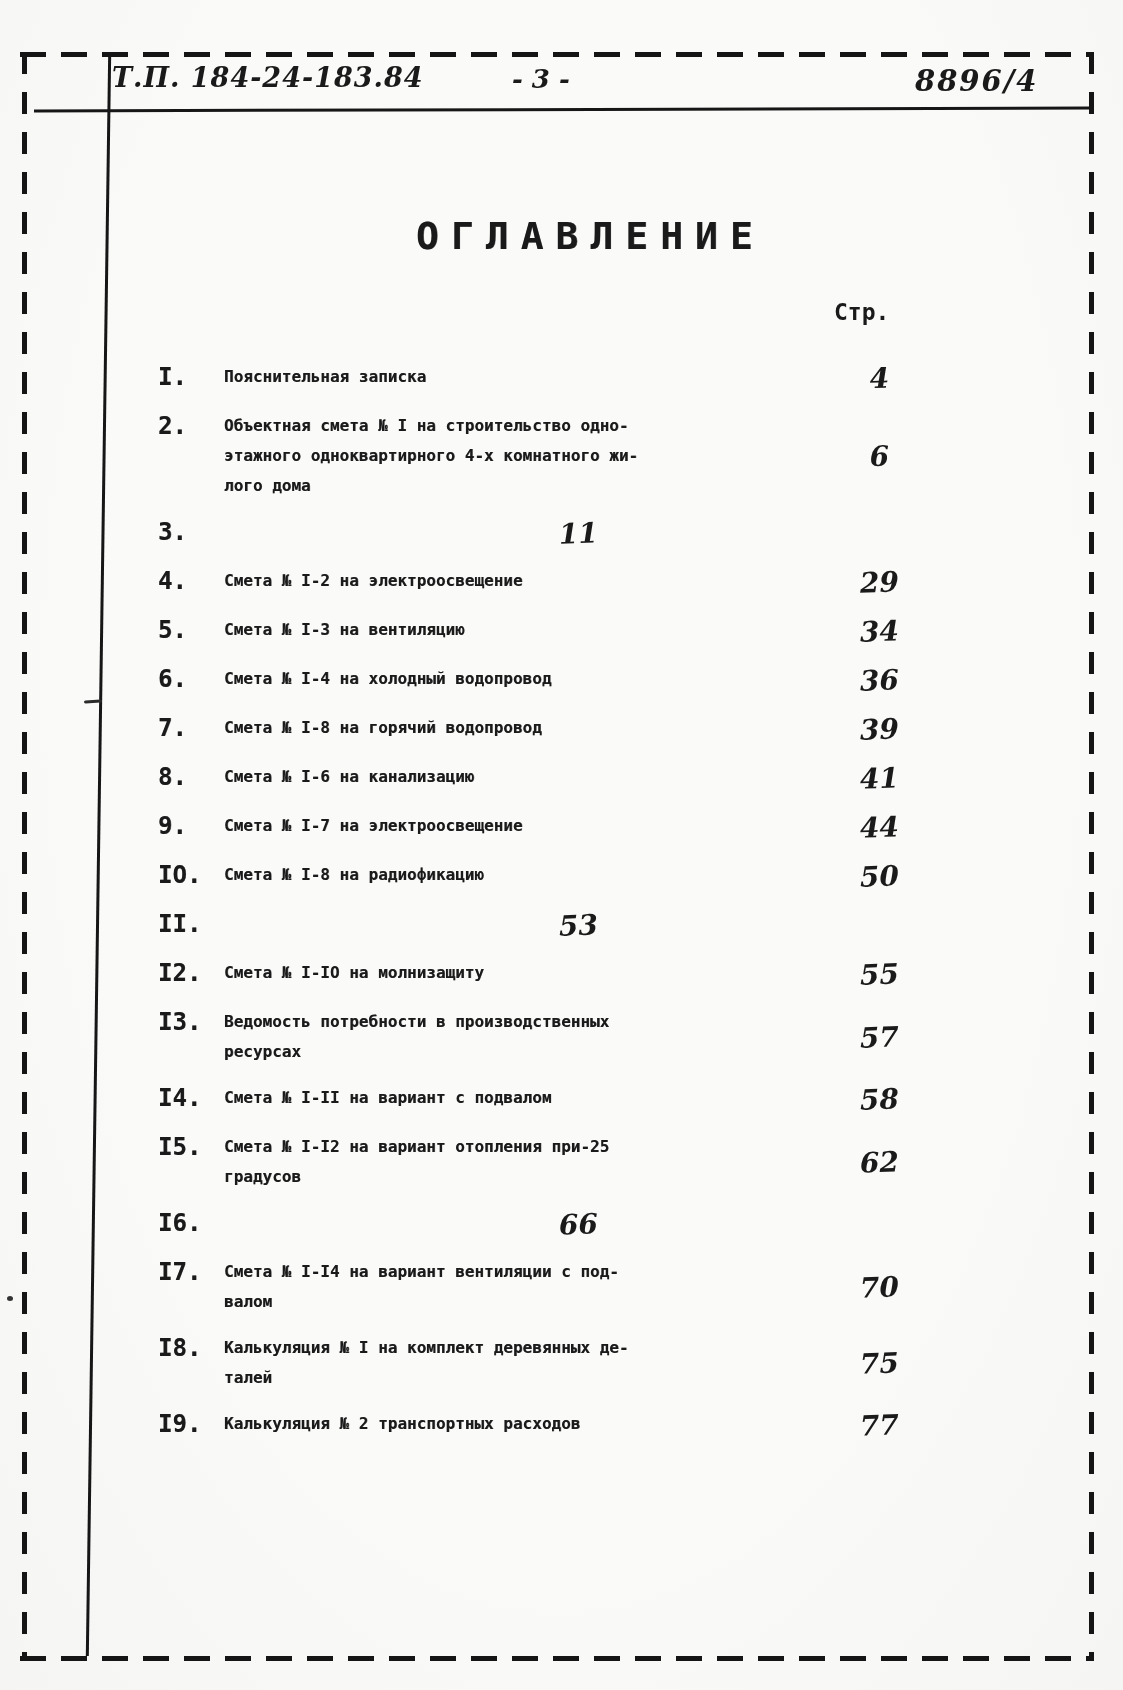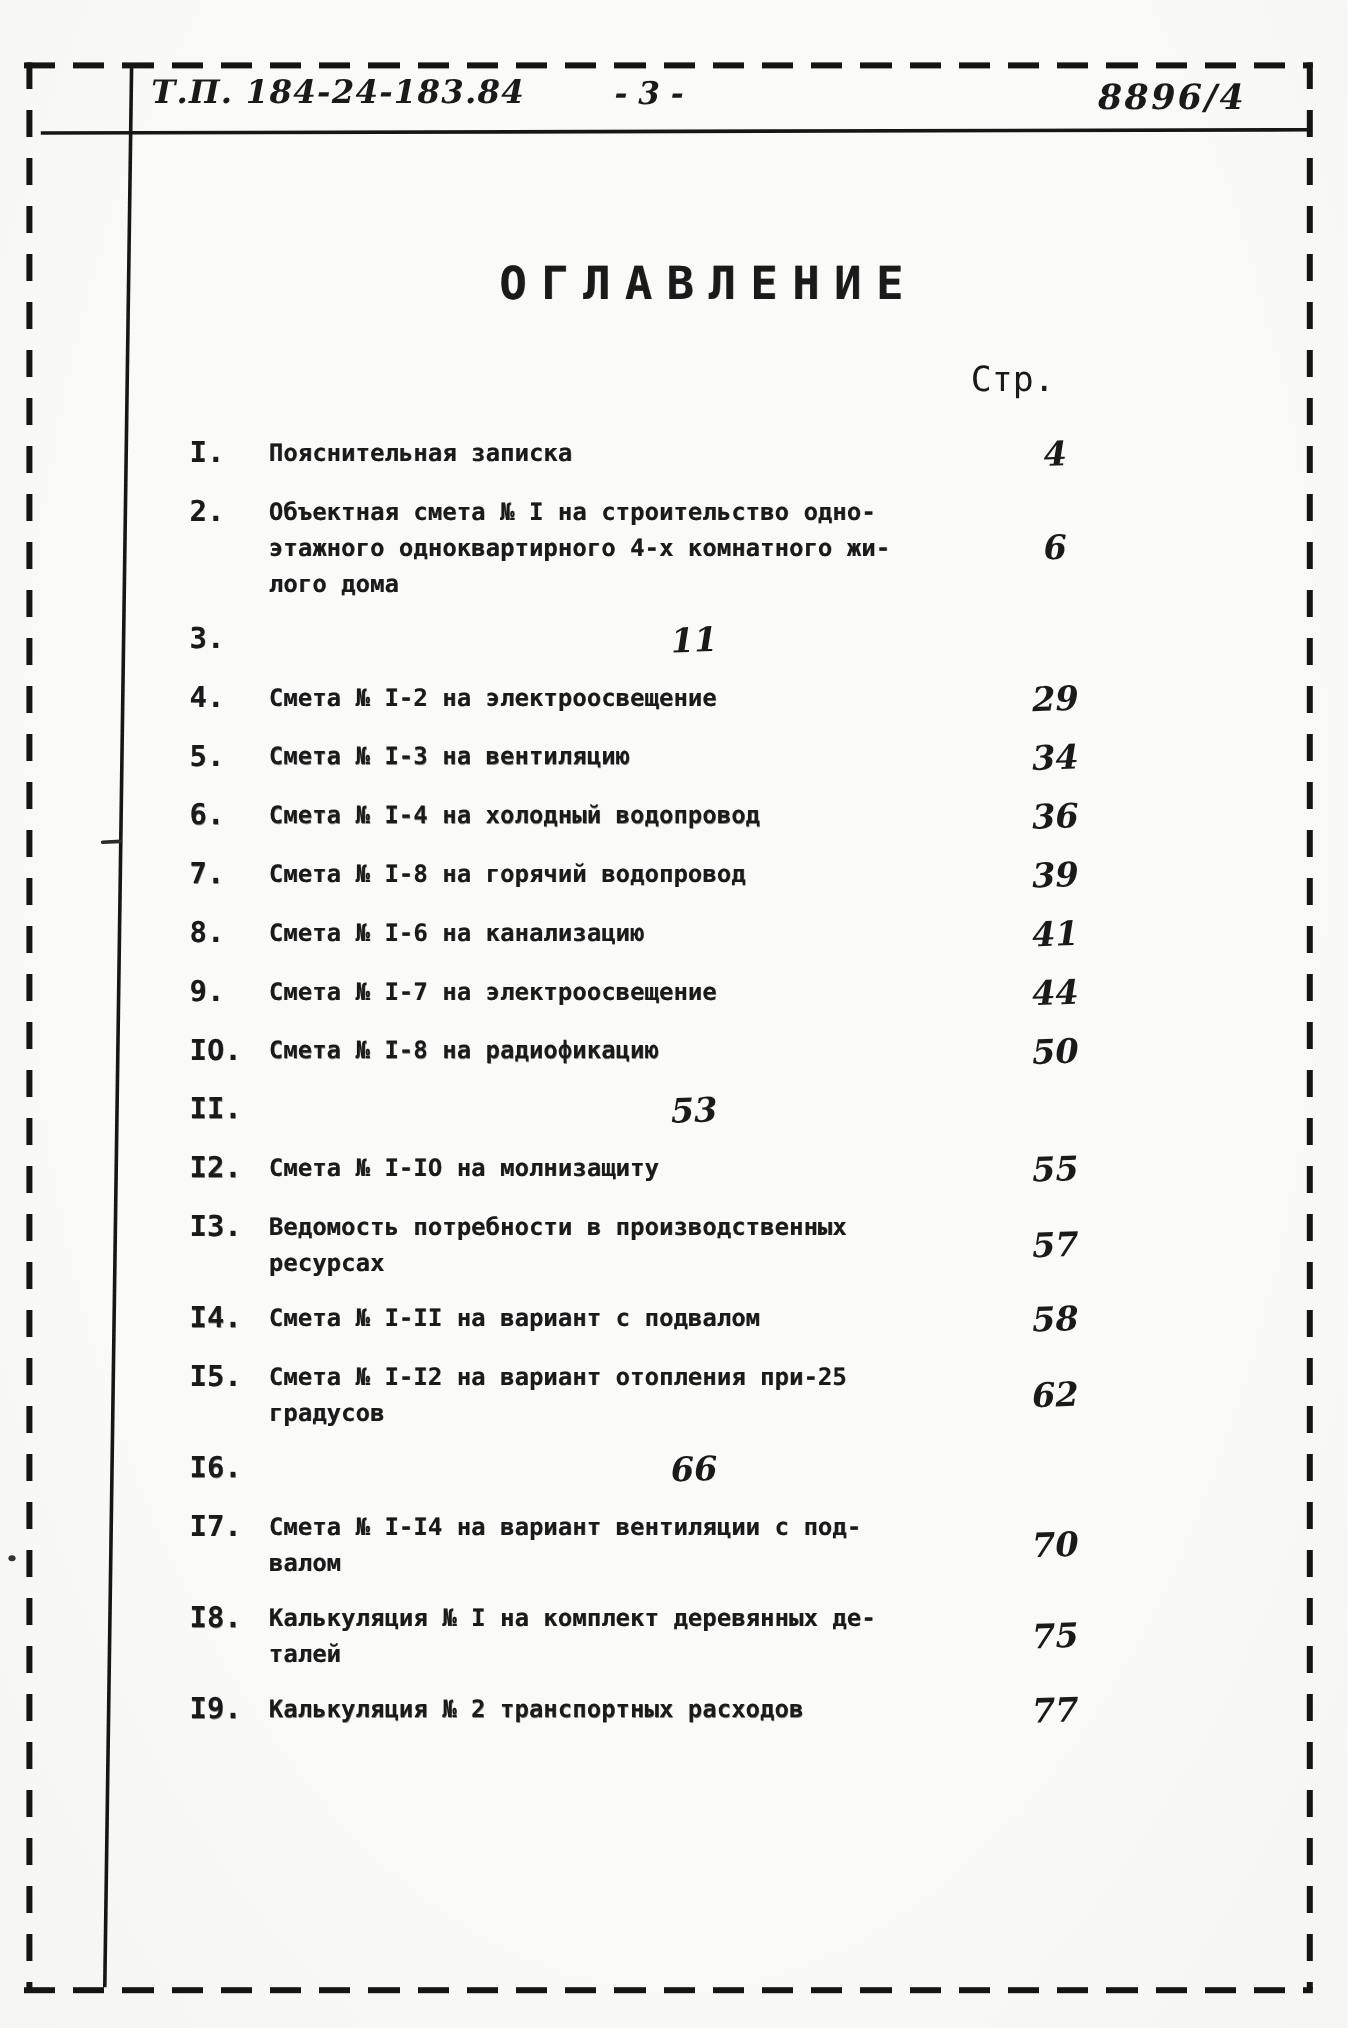--- a/index.html
+++ b/index.html
@@ -26,36 +26,36 @@
   .b-left { left: 22px; }
   .b-right { left: 1089px; }
   
   .margin-vline { position: absolute; left: 97px; top: 54px; width: 3px; height: 1602px;
     background: #161616; transform: skewX(-0.8deg); }
   .header-hline { position: absolute; left: 34px; top: 108px; width: 1057px; height: 3px;
     background: #161616; transform: rotate(-0.15deg); }
 
   .hand { font-family: "DejaVu Serif", serif; font-style: italic; font-weight: bold; }
 
-  .hdr-code { position: absolute; left: 126px; top: 62px; font-size: 27px; letter-spacing: 1px; }
+  .hdr-code { position: absolute; left: 112px; top: 62px; font-size: 27px; letter-spacing: 1px; }
   .hdr-page { position: absolute; left: 512px; top: 64px; font-size: 26px; }
   .hdr-num  { position: absolute; left: 915px; top: 64px; font-size: 29px; letter-spacing: 2px; }
 
   .doc-title { position: absolute; left: 416px; top: 214px;
     font-size: 38px; font-weight: bold; letter-spacing: 12px;
     text-shadow: 0.4px 0.4px 0.5px rgba(20,20,20,0.55); }
 
-  .col-header { position: absolute; left: 809px; top: 299px;
-    font-size: 29px; font-weight: normal; }
+  .col-header { position: absolute; left: 834px; top: 299px;
+    font-size: 23px; font-weight: bold; }
 
   .toc { position: absolute; left: 158px; top: 362px; width: 775px; }
   .toc-row { display: flex; align-items: flex-start; margin-bottom: 16px; }
   .toc-num { width: 66px; flex: 0 0 66px; font-size: 24px; font-weight: bold;
     line-height: 30px; text-shadow: 0.4px 0.4px 0.4px rgba(20,20,20,0.5); }
-  .toc-text { width: 602px; flex: 0 0 602px; font-size: 20px; font-weight: bold;
+  .toc-text { width: 602px; flex: 0 0 602px; font-size: 16px; font-weight: bold;
     line-height: 30px; white-space: pre-line;
     text-shadow: 0.4px 0.4px 0.4px rgba(20,20,20,0.5); }
   .toc-page { flex: 1 1 auto; align-self: center; text-align: center;
     font-size: 28px; transform: rotate(-2deg); }
 
   .stray-dash { position: absolute; left: 84px; top: 700px; width: 18px; height: 3px;
     background: #2a2a2a; border-radius: 2px; transform: rotate(-3deg); }
   .stray-dot { position: absolute; left: 7px; top: 1296px; width: 6px; height: 5px;
     background: #333; border-radius: 50%; }
 </style>

